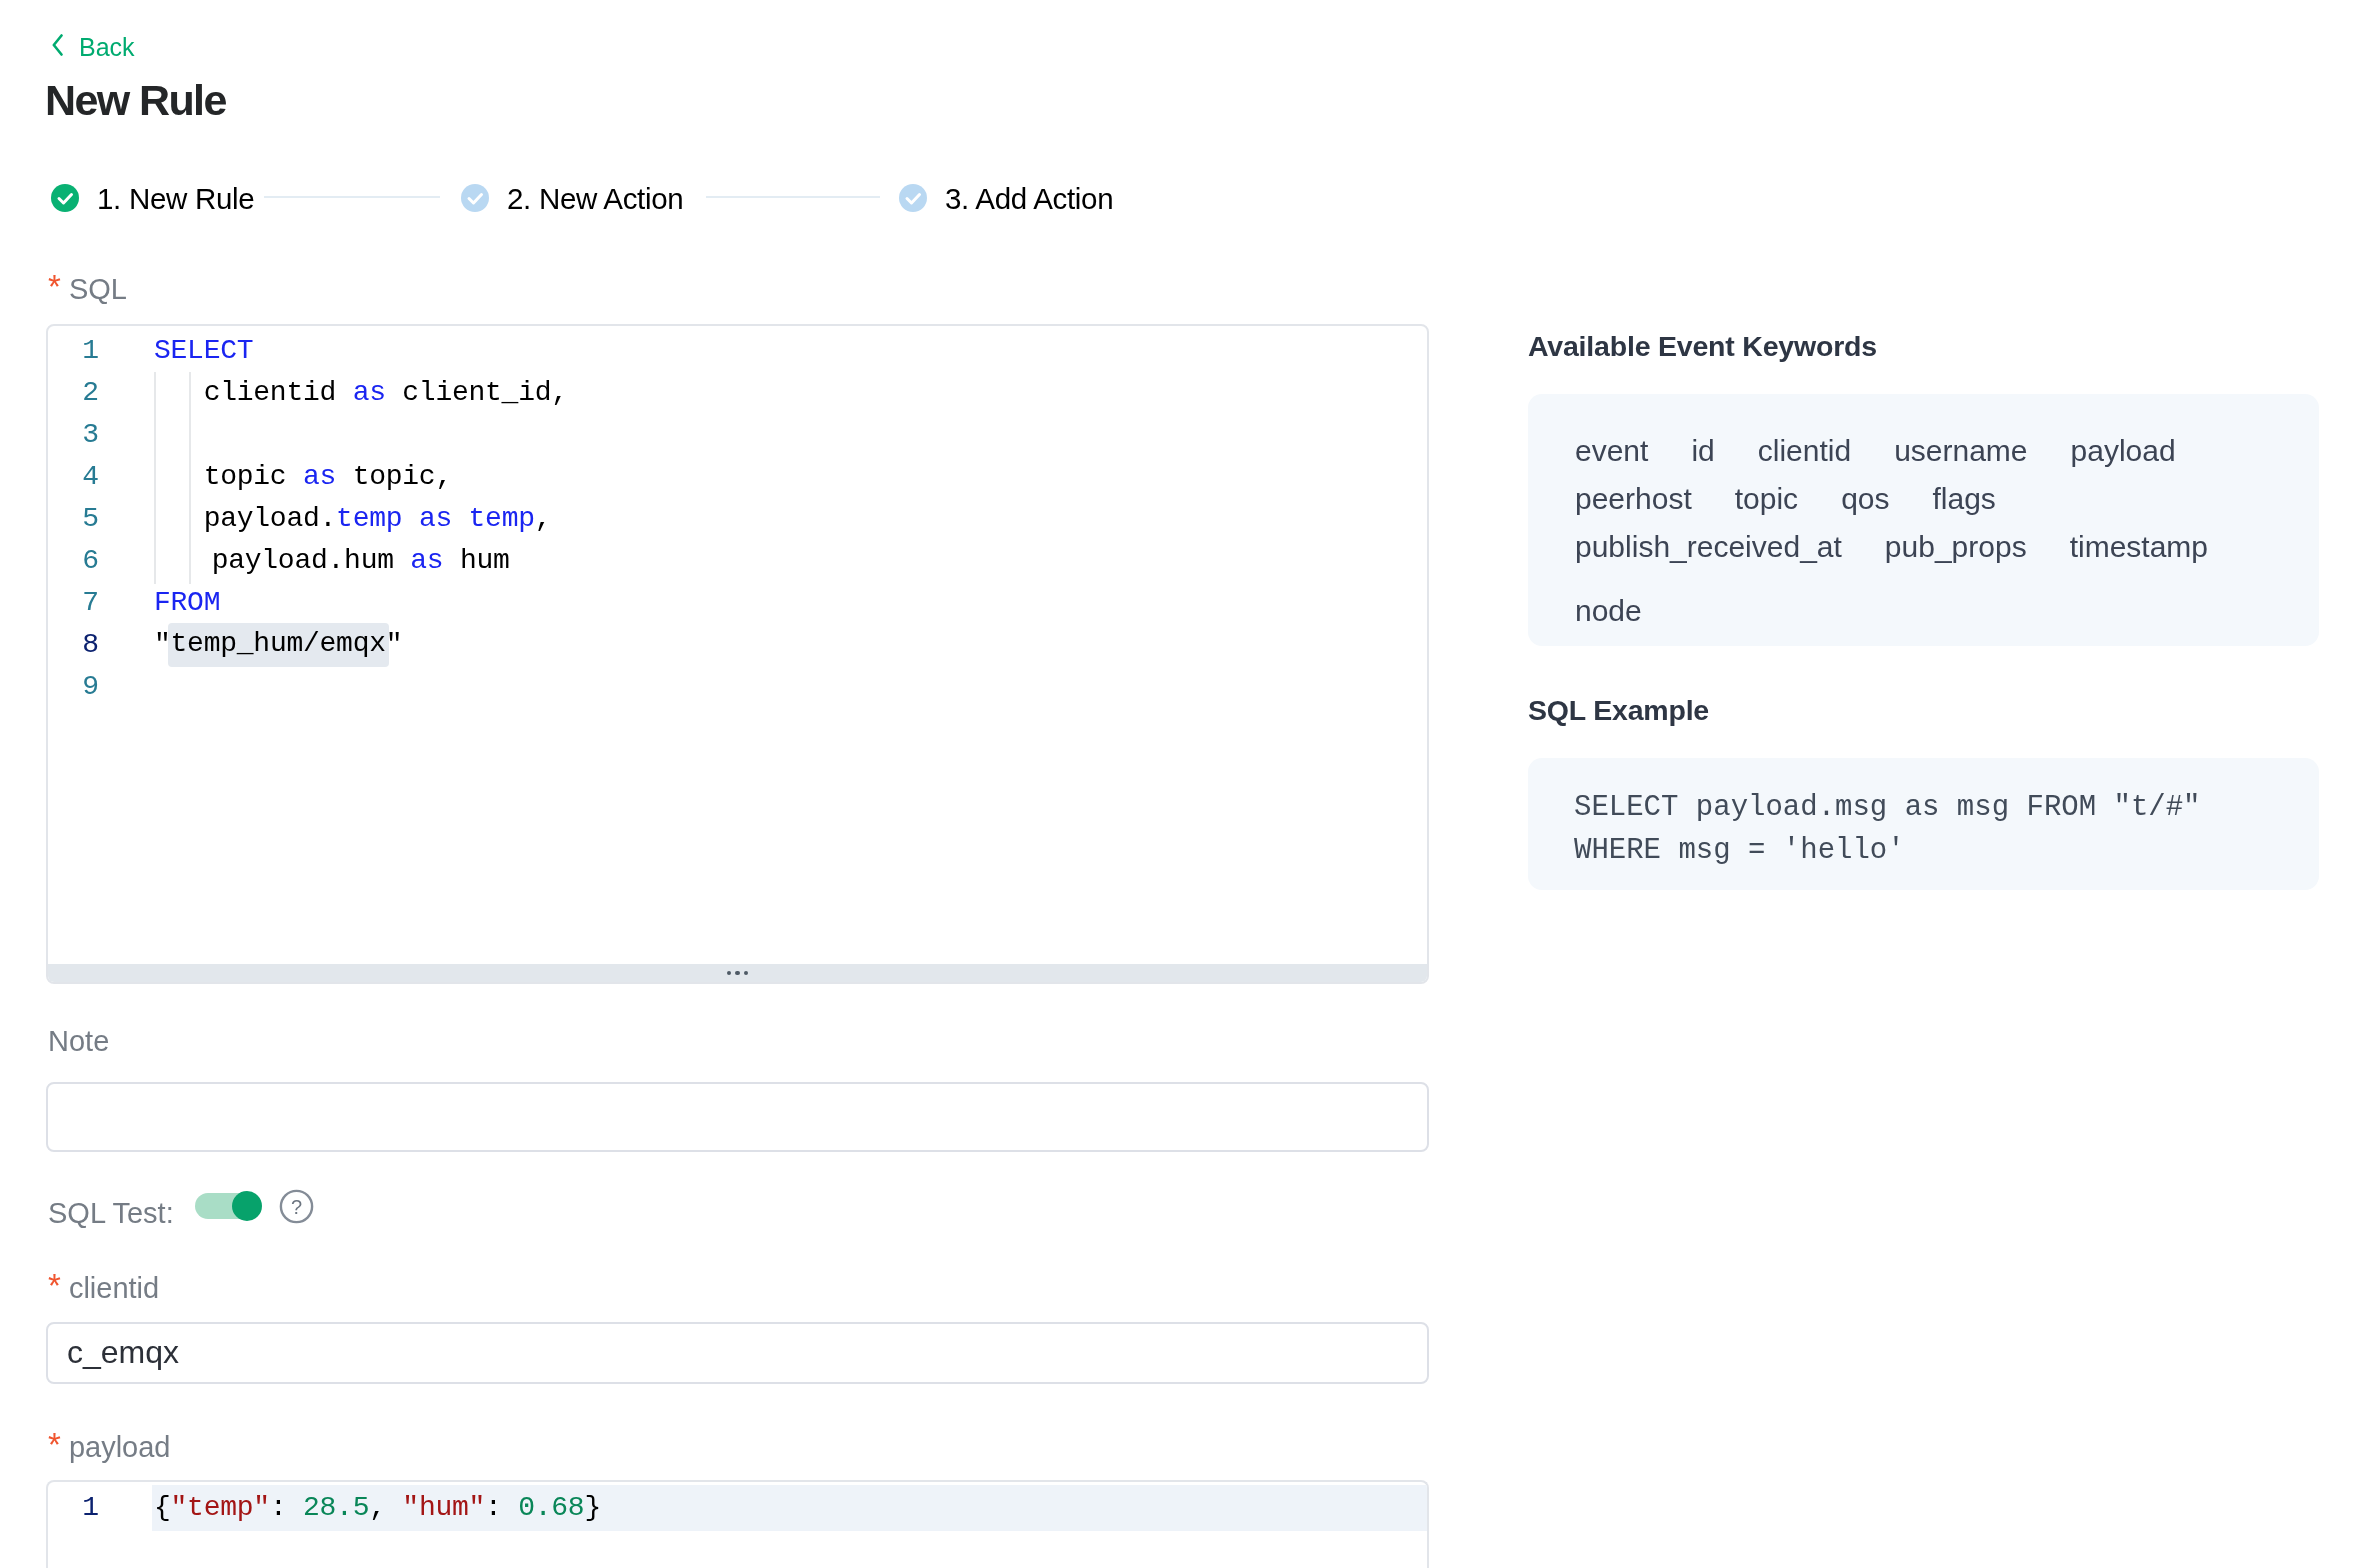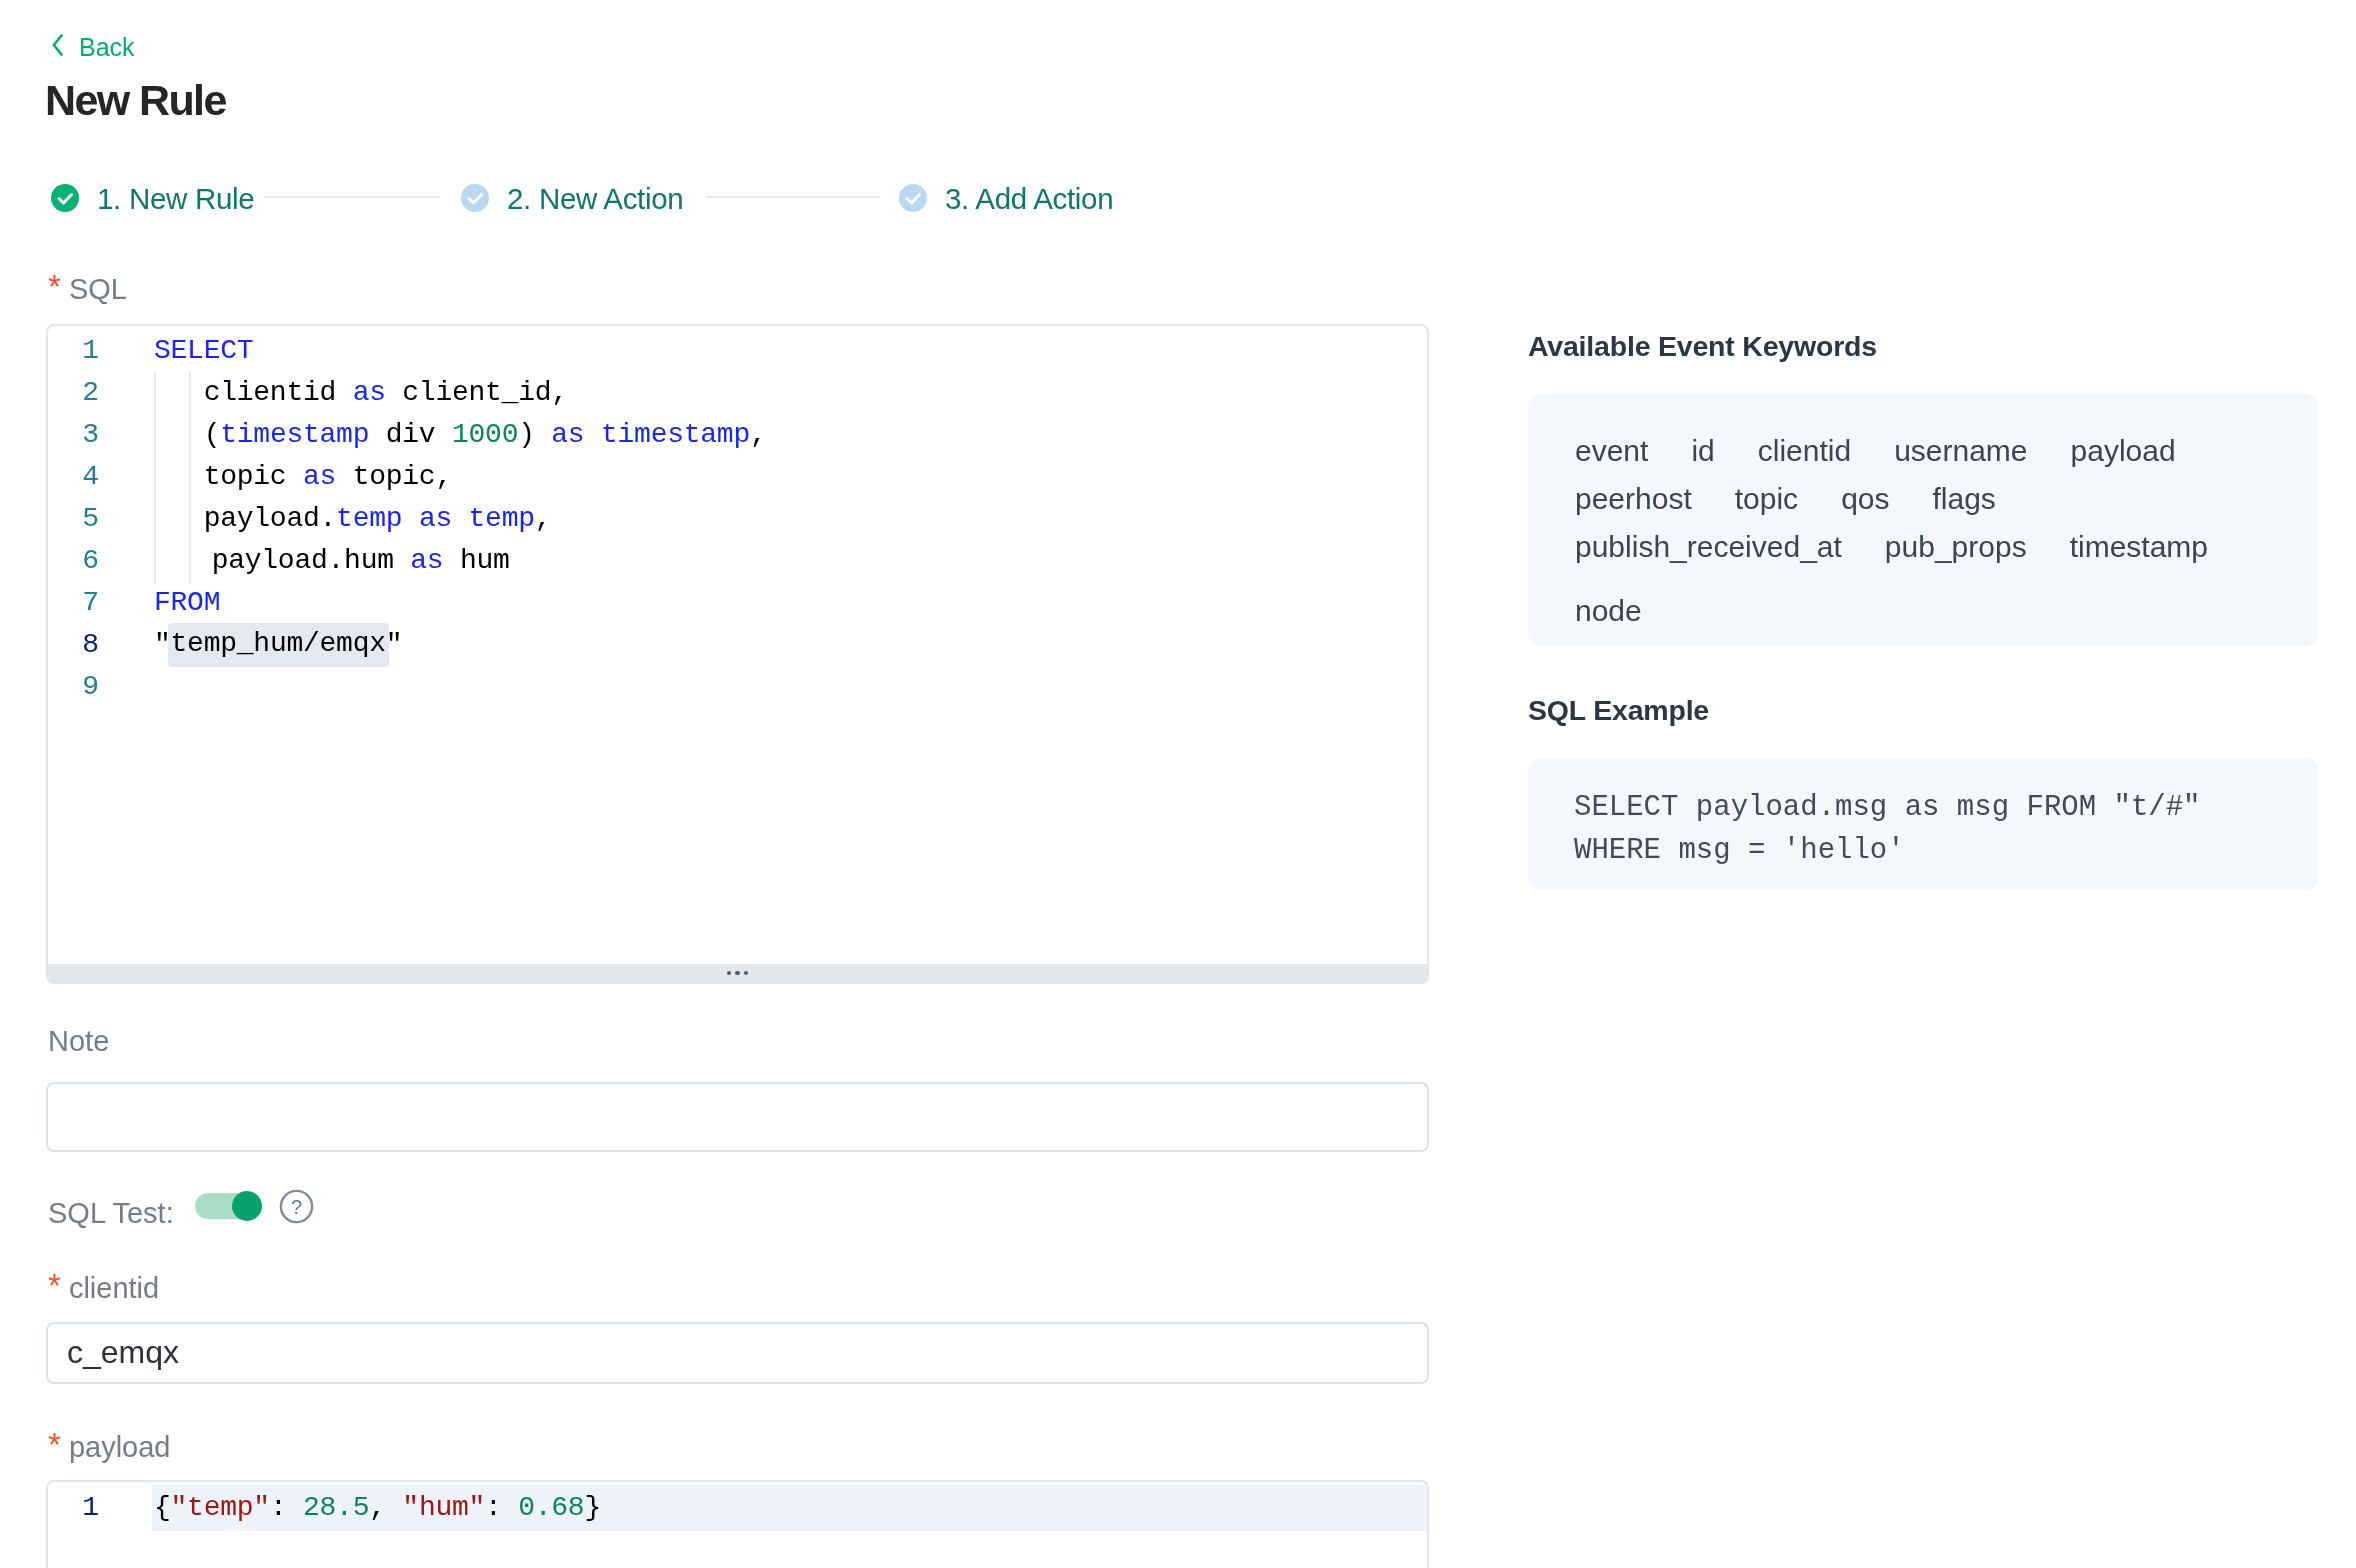--- a/index.html
+++ b/index.html
@@ -10,21 +10,21 @@
   
   .back { left:52px; top:33px; color:#00ab70; font-size:25px; font-weight:500; display:flex; height:26px; }
   .back svg { margin-right:16px; }
 
   
   .title { left:45px; top:76px; font-size:43px; font-weight:bold; color:#242628; letter-spacing:-1.6px; }
 
   
   .stepcircle { width:28px; height:28px; border-radius:50%; top:184px; }
   .stepcircle svg { position:absolute; left:0; top:0; }
-  .steptext { top:182px; font-size:29.5px; font-weight:500; color:#0f766e; line-height:34px; letter-spacing:-0.3px; }
+  .steptext { top:182px; font-size:29.5px; font-weight:500; color:#000000; line-height:34px; letter-spacing:-0.3px; }
   .stepline { height:2px; background:#e3ecf3; top:196px; }
 
   
   .flabel { font-size:29px; color:#757c85; line-height:34px; }
   .star { color:#f0552f; display:inline-block; position:relative; top:-1px; font-size:33px; }
 
   
   .editor { left:46px; top:324px; width:1383px; height:660px; border:2px solid #e2e5ea; border-radius:8px; background:#fff; }
   .codeline { position:absolute; font-family:"Liberation Mono", monospace; font-size:28px; letter-spacing:-0.25px; line-height:42px; white-space:pre; color:#000; }
   .lnum { position:absolute; font-family:"Liberation Mono", monospace; font-size:28px; line-height:42px; color:#277b93; width:45px; text-align:right; }
@@ -96,21 +96,20 @@
     <div class="lnum" style="left:6px; top:88px;">3</div>
     <div class="lnum" style="left:6px; top:130px;">4</div>
     <div class="lnum" style="left:6px; top:172px;">5</div>
     <div class="lnum" style="left:6px; top:214px;">6</div>
     <div class="lnum" style="left:6px; top:256px;">7</div>
     <div class="lnum" style="left:6px; top:298px; color:#0b216f;">8</div>
     <div class="lnum" style="left:6px; top:340px;">9</div>
 
     <div class="codeline" style="left:106px; top:4px;"><span class="kw">SELECT</span></div>
     <div class="codeline" style="left:106px; top:46px;">   clientid <span class="kw">as</span> client_id,</div>
-    <div class="codeline" style="left:106px; top:88px;">   (<span class="kw">timestamp</span> div <span class="num">1000</span>) <span class="kw">as</span> <span class="kw">timestamp</span>,</div>
     <div class="codeline" style="left:106px; top:130px;">   topic <span class="kw">as</span> topic,</div>
     <div class="codeline" style="left:106px; top:172px;">   payload.<span class="kw">temp</span> <span class="kw">as</span> <span class="kw">temp</span>,</div>
     <div class="codeline" style="left:114px; top:214px;">   payload.hum <span class="kw">as</span> hum</div>
     <div class="codeline" style="left:106px; top:256px;"><span class="kw">FROM</span></div>
     <div class="codeline" style="left:106px; top:298px;">"<span style="background:#e4e9ef; border-radius:4px; display:inline-block; height:44px; line-height:42px; margin:-1px -3px 0; padding:0 3px; vertical-align:top;">temp_hum/emqx</span>"</div>
 
     <div class="ebar">
       <div class="dots">
         <i></i>
         <i></i>

